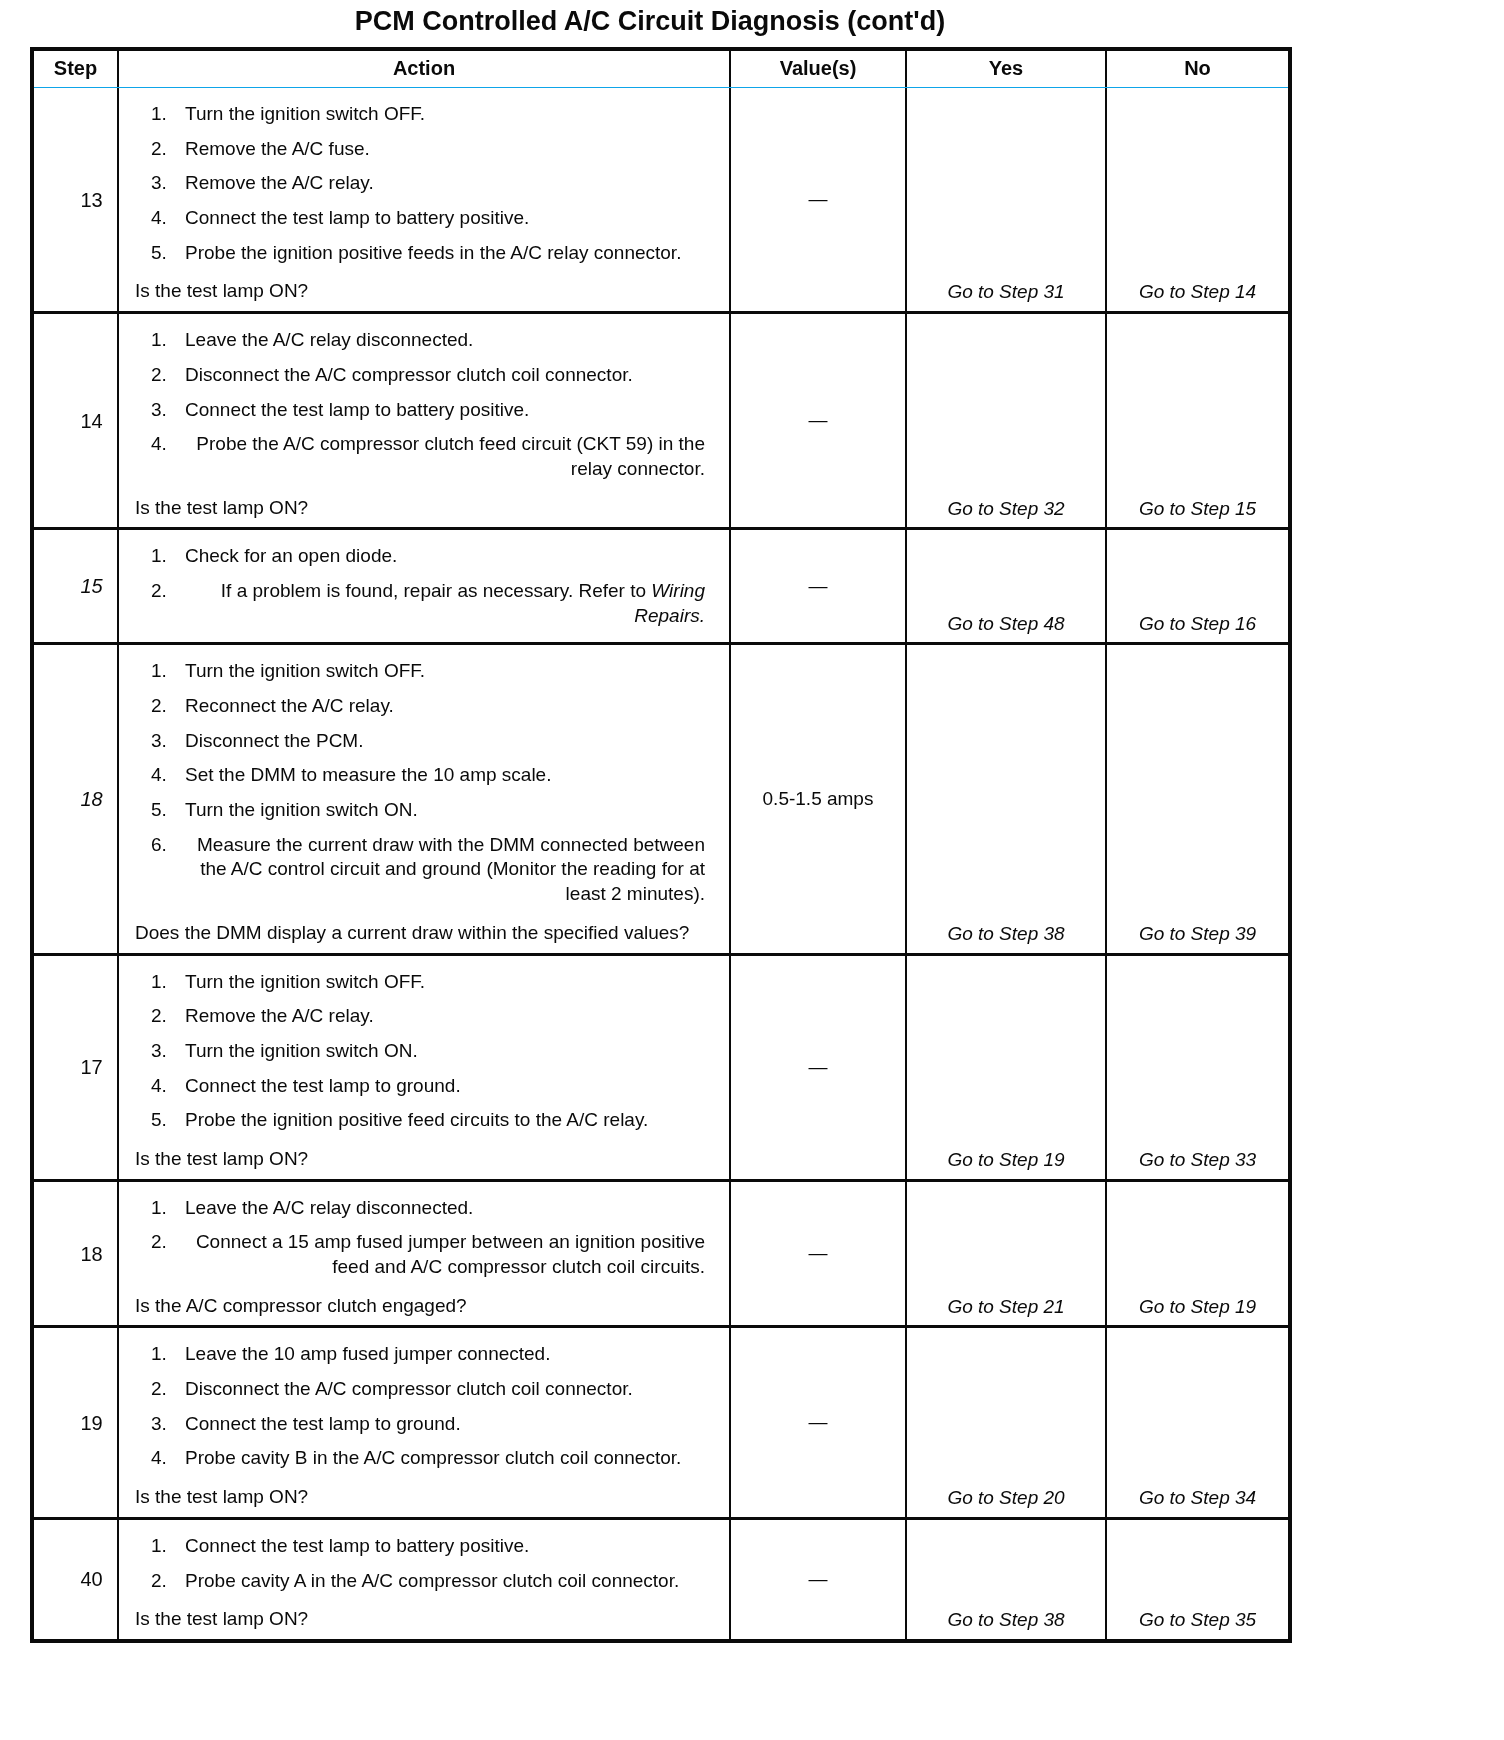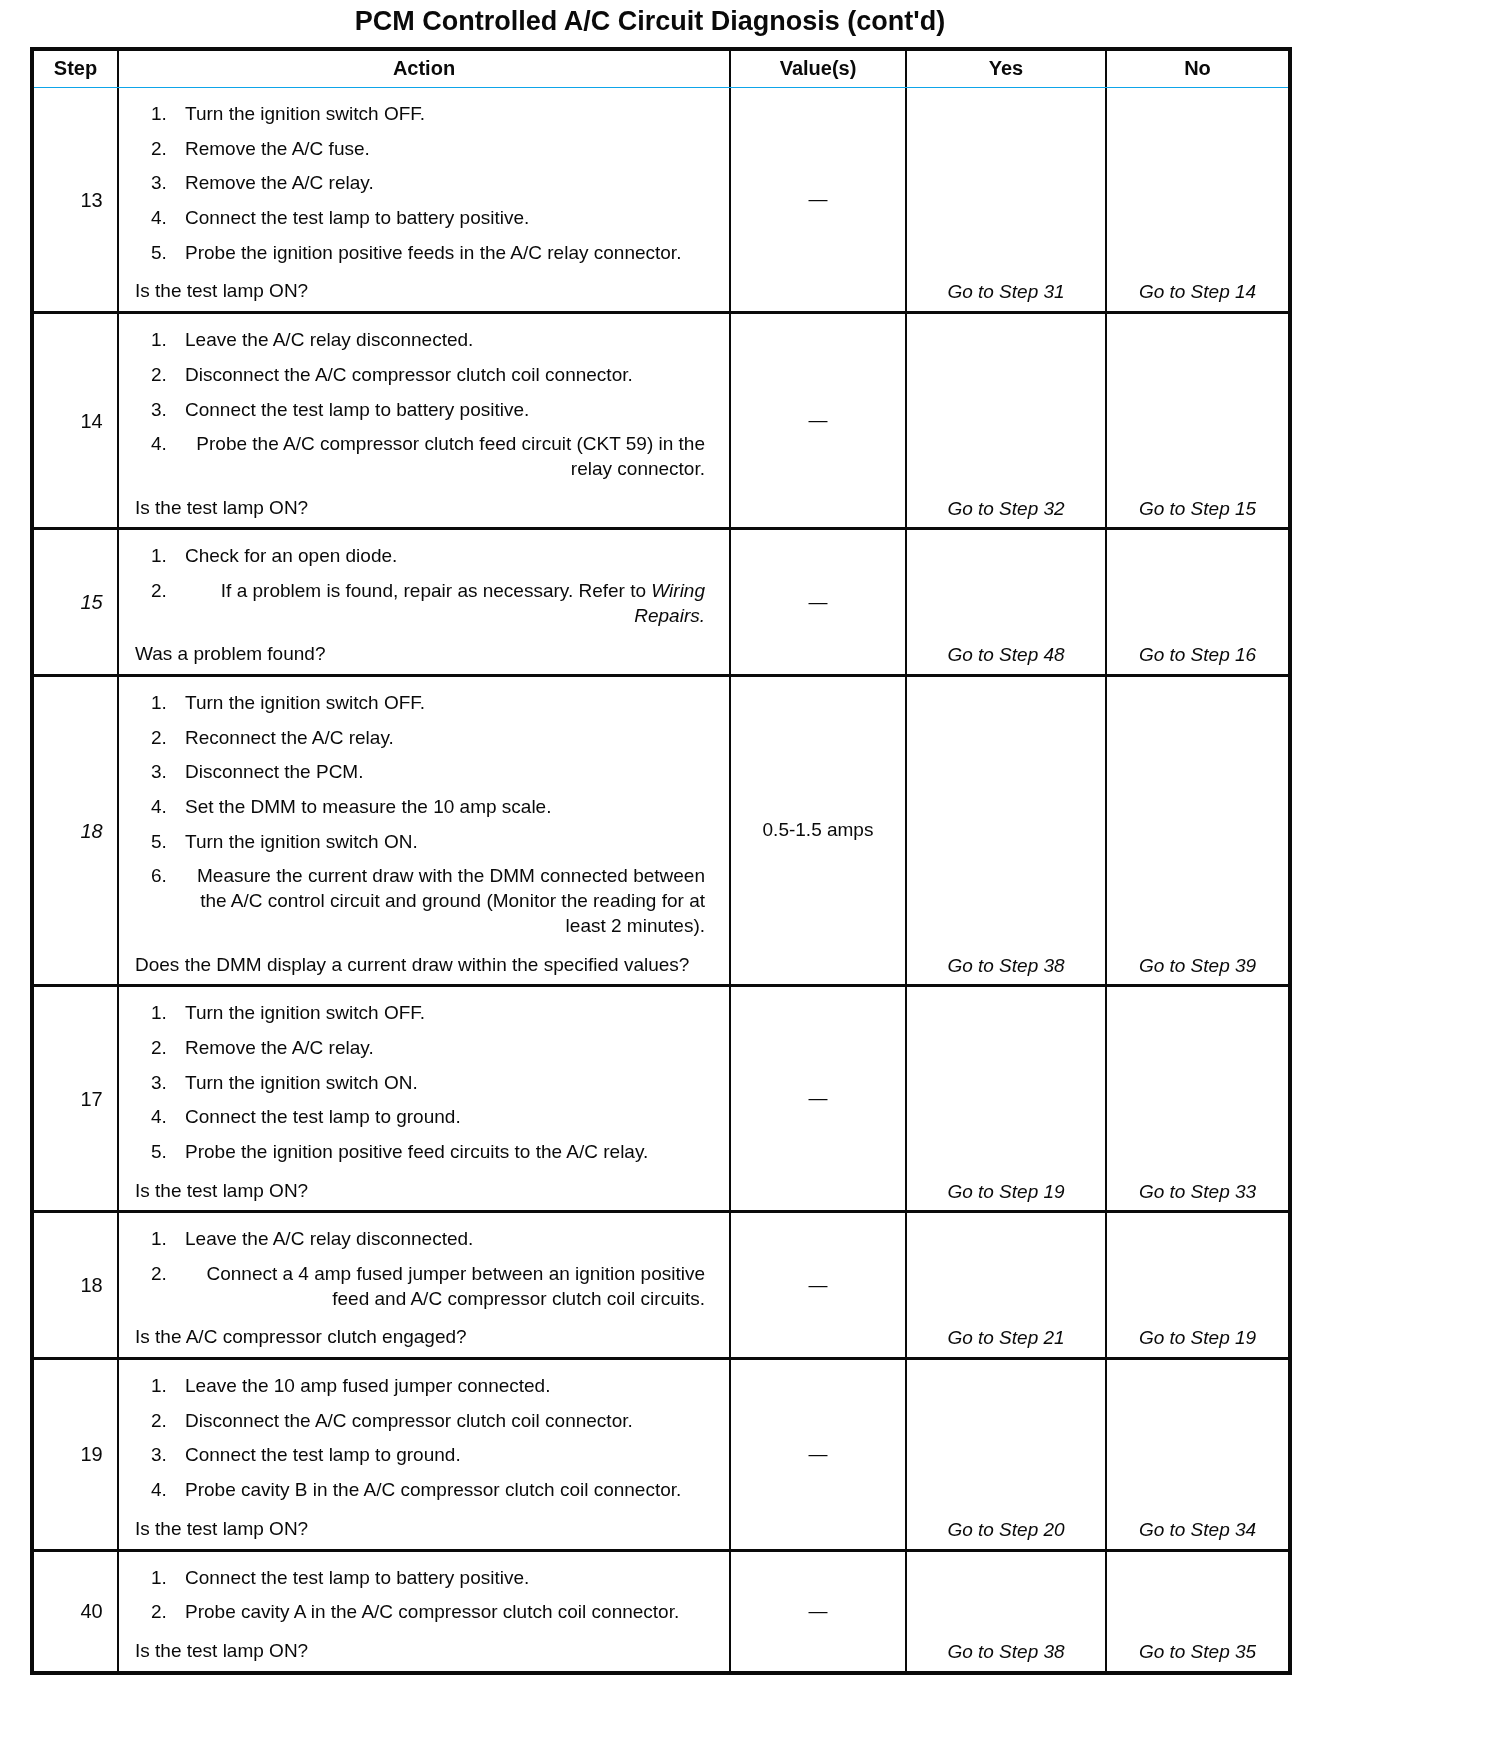--- a/index.html
+++ b/index.html
@@ -189,21 +189,20 @@
           </div>
           <div class="cell action">
             <div class="item">
               <span class="num">1.</span>
               <span class="txt">Check for an open diode.</span>
             </div>
             <div class="item">
               <span class="num">2.</span>
               <span class="txt">If a problem is found, repair as necessary. Refer to <em>Wiring Repairs.</em></span>
             </div>
-            <div class="question">Was a problem found?</div>
           </div>
           <div class="cell value">—</div>
           <div class="cell goto">Go to Step 48</div>
           <div class="cell goto">Go to Step 16</div>
         </div>
         <div class="row">
           <div class="cell step">
             <span class="stepnum it">18</span>
           </div>
           <div class="cell action">
@@ -272,21 +271,21 @@
           <div class="cell step">
             <span class="stepnum">18</span>
           </div>
           <div class="cell action">
             <div class="item">
               <span class="num">1.</span>
               <span class="txt">Leave the A/C relay disconnected.</span>
             </div>
             <div class="item">
               <span class="num">2.</span>
-              <span class="txt">Connect a 4 amp fused jumper between an ignition positive feed and A/C compressor clutch coil circuits.</span>
+              <span class="txt">Connect a 15 amp fused jumper between an ignition positive feed and A/C compressor clutch coil circuits.</span>
             </div>
             <div class="question">Is the A/C compressor clutch engaged?</div>
           </div>
           <div class="cell value">—</div>
           <div class="cell goto">Go to Step 21</div>
           <div class="cell goto">Go to Step 19</div>
         </div>
         <div class="row">
           <div class="cell step">
             <span class="stepnum">19</span>

